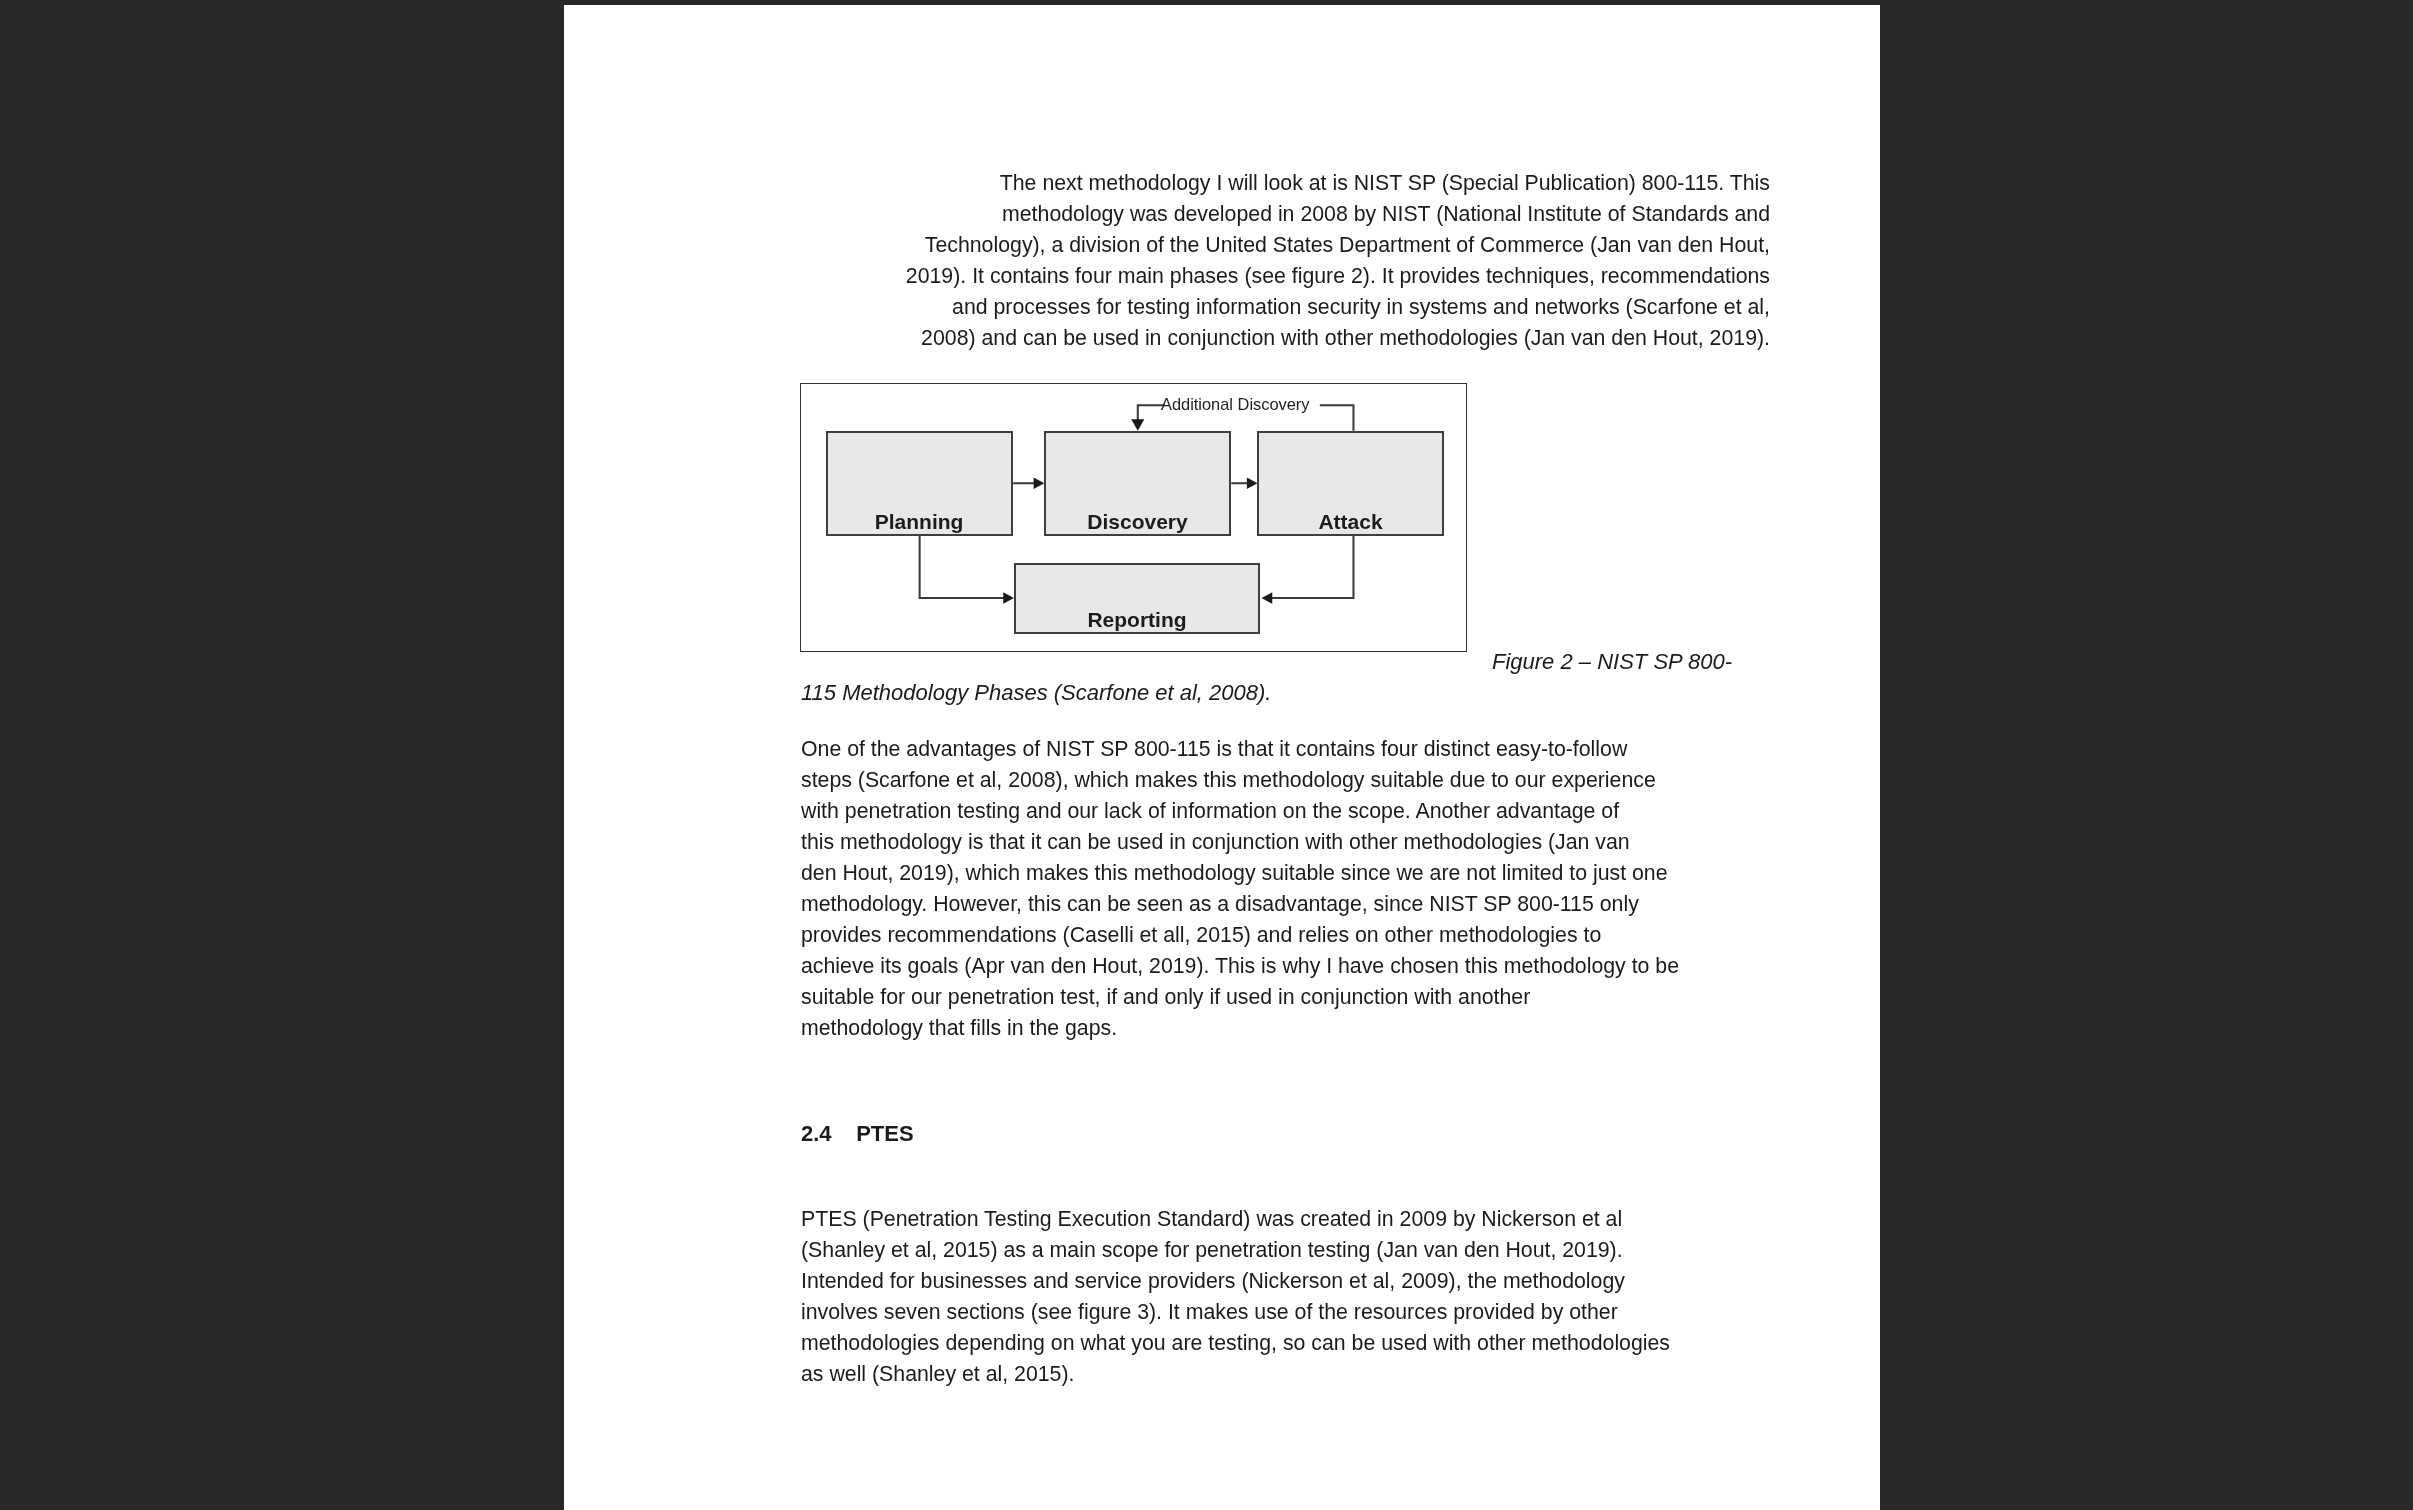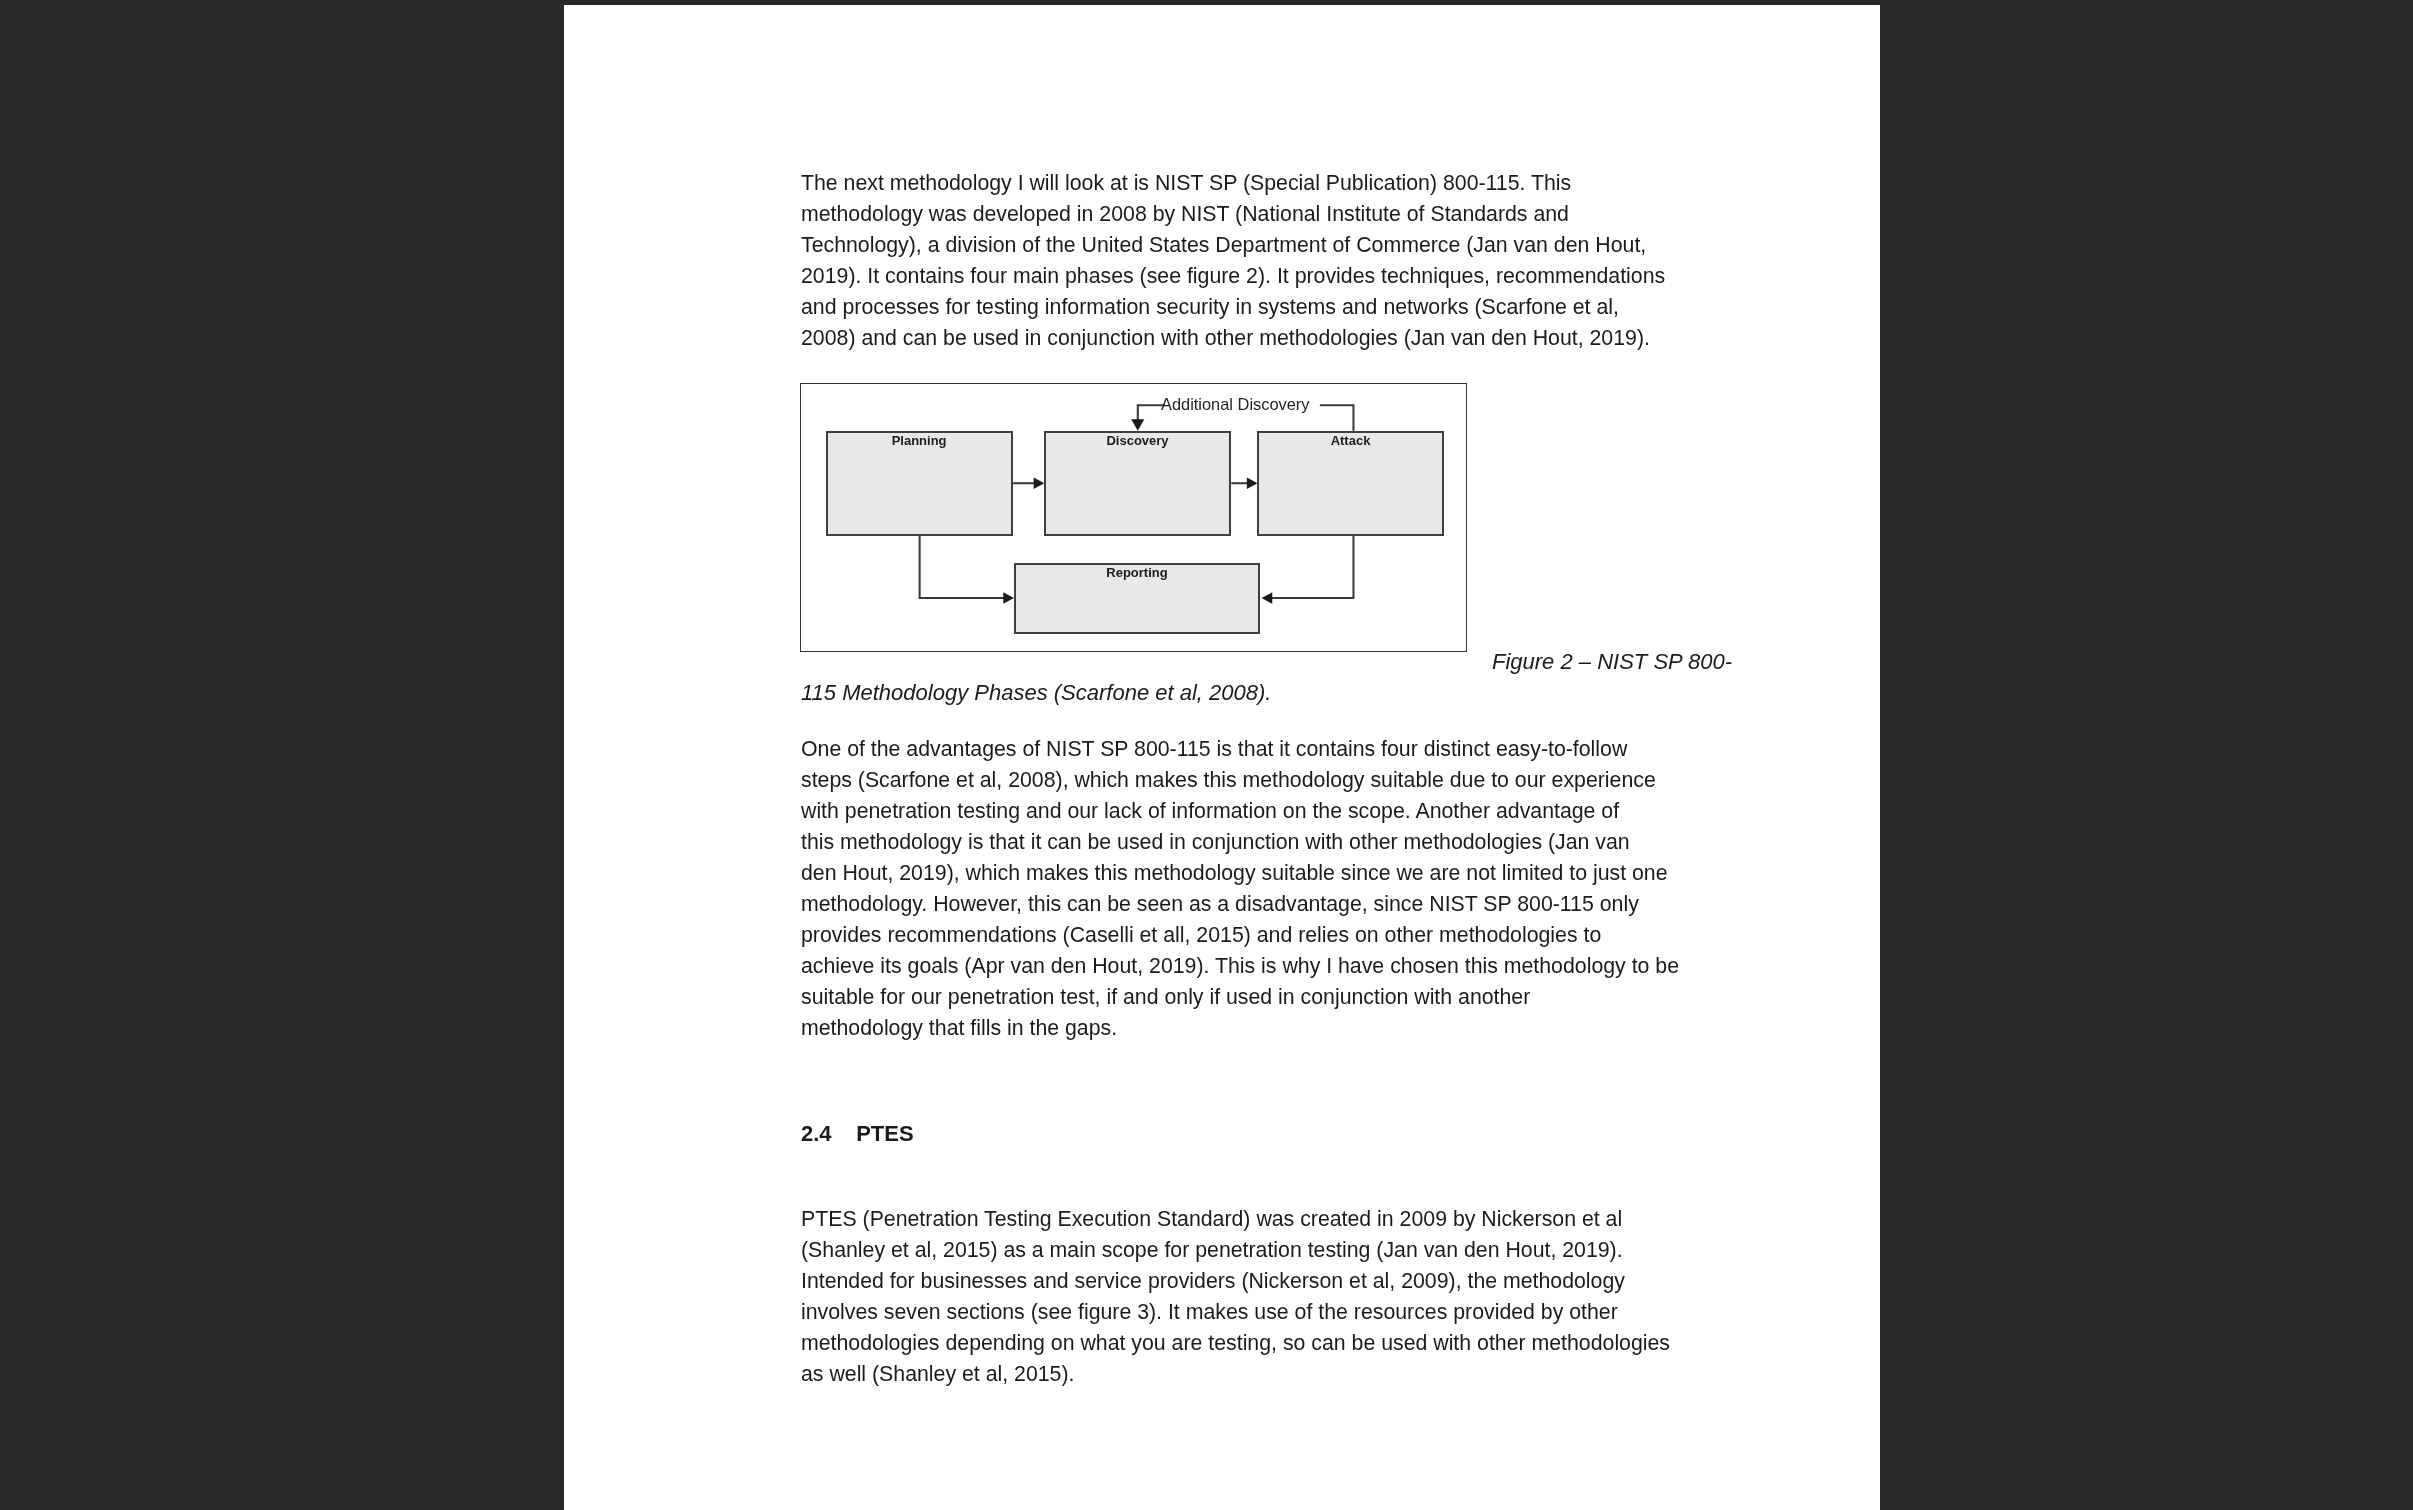--- a/index.html
+++ b/index.html
@@ -15,36 +15,36 @@
   .canvas{position:relative;width:2413px;height:1510px;background:var(--canvas-bg);}
   .doc-page{
     position:absolute;left:564px;top:4.9px;width:1316px;height:1506px;
     background:var(--page-bg);
   }
   .para{
     position:absolute;left:237px;width:969px;
     font-size:21.3px;line-height:31px;color:var(--text);
   }
   .tline{white-space:nowrap;}
-  .p1{top:163px;}
+  .p1{top:163px;text-align:right;}
   .p2{top:729px;}
   .p3{top:1199px;}
   .heading{position:absolute;left:237px;top:1116px;font-size:22px;font-weight:bold;color:var(--text);}
   .heading .hnum{display:inline-block;margin-right:24.6px;}
   
   .figure{
     position:absolute;left:236px;top:378px;width:667px;height:269px;
     border:1.6px solid #333;background:#fff;
   }
   .connectors{position:absolute;left:0;top:0;width:667px;height:269px;}
   .fbox{
     position:absolute;background:var(--diagram-box-fill);
     border:2.1px solid #3f3f3f;
-    display:flex;align-items:flex-start;justify-content:center;
-    font-size:13px;font-weight:bold;color:#1c1c1c;
+    display:flex;align-items:flex-end;justify-content:center;
+    font-size:21px;font-weight:bold;color:#1c1c1c;
   }
   .fbox.planning{left:24.6px;top:47px;width:187px;height:105px;}
   .fbox.discovery{left:243px;top:47px;width:187px;height:105px;}
   .fbox.attack{left:456px;top:47px;width:187px;height:105px;}
   .fbox.reporting{left:213px;top:179px;width:246px;height:71px;}
   .loop-label{
     position:absolute;left:360px;top:11.5px;width:164px;
     font-size:16.4px;color:#222;background:transparent;white-space:nowrap;
   }
   .caption{position:absolute;font-size:22px;font-style:italic;color:var(--text);white-space:nowrap;}

